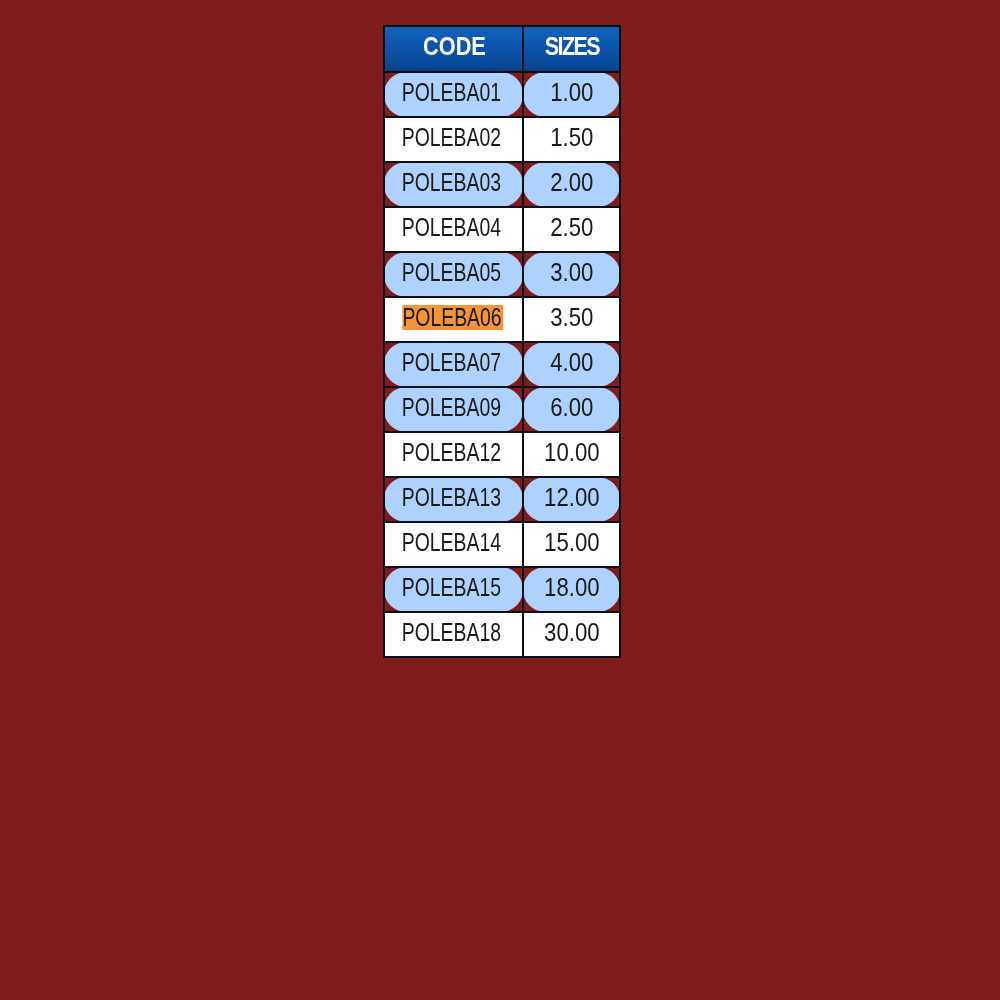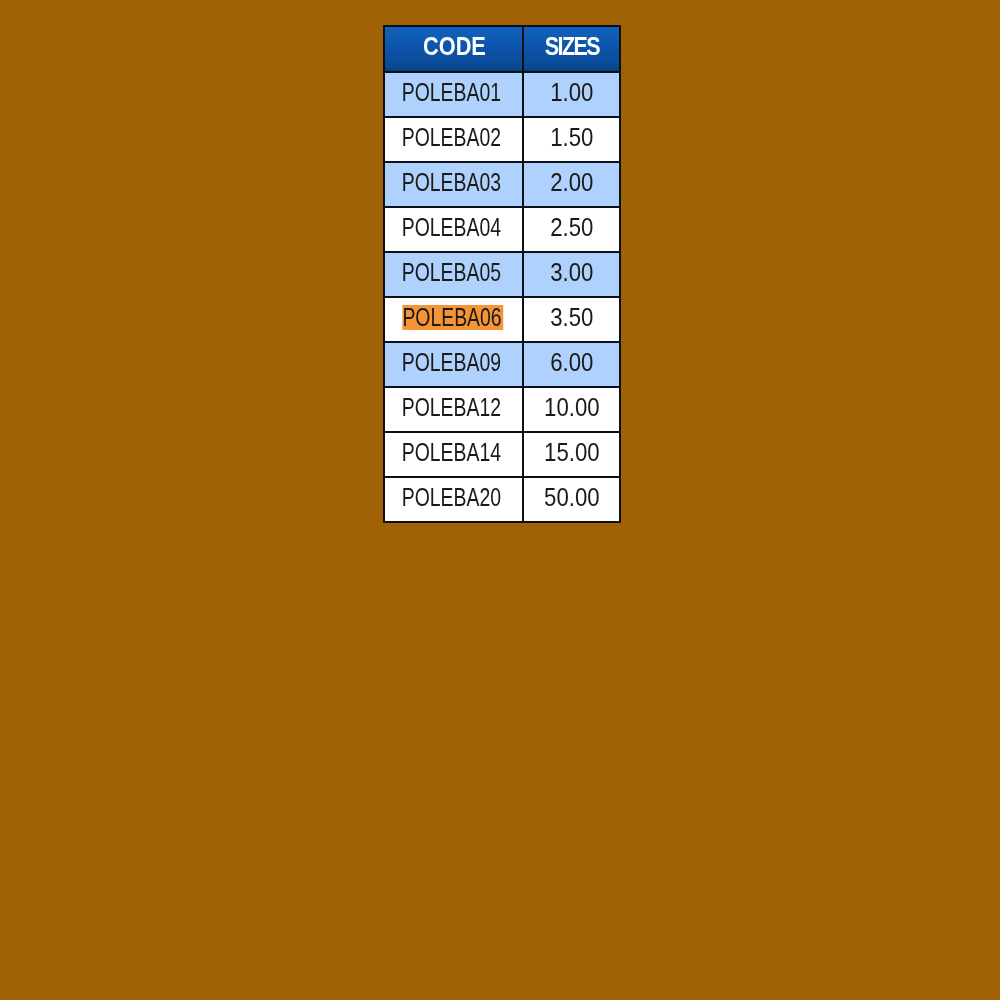--- a/index.html
+++ b/index.html
@@ -9,21 +9,21 @@
     height: 1000px;
     background: #ffffff;
     font-family: "Liberation Sans", sans-serif;
     -webkit-font-smoothing: antialiased;
   }
   #page {
     position: relative;
     width: 1000px;
     height: 1000px;
     overflow: hidden;
-    background: #a16207;
+    background: #7f1d1d;
   }
   #table-wrap {
     position: absolute;
     left: 383px;
     top: 25px;
     width: 236px;
   }
   table.size-table {
     border-collapse: collapse;
     table-layout: fixed;
@@ -61,21 +61,21 @@
   }
   tbody td .v {
     display: inline-block;
     font-size: 25px;
     line-height: 1;
     position: relative;
     top: -2px;
   }
   tbody td.col-code .v { transform: scaleX(0.776) translateX(-3.3px); }
   tbody td.col-size .v { transform: scaleX(0.888) translateX(0.6px); }
-  tbody tr.odd td { background: #aed1fd; }
+  tbody tr.odd td { background: #aed1fd; border-radius: 22px; }
   tbody tr.even td { background: #ffffff; }
   .col-code { width: 139px; }
   .col-size { width: 97px; }
   .hl {
     background: #f59434;
     padding: 0 2.6px 0 0;
   }
   tbody td.col-code .v.hl { transform: scaleX(0.776) translateX(-0.3px); }
 </style>
 </head>
@@ -109,31 +109,43 @@
         </tr>
         <tr class="odd">
           <td class="col-code"><span class="v">POLEBA05</span></td>
           <td class="col-size"><span class="v">3.00</span></td>
         </tr>
         <tr class="even">
           <td class="col-code"><span class="v hl">POLEBA06</span></td>
           <td class="col-size"><span class="v">3.50</span></td>
         </tr>
         <tr class="odd">
+          <td class="col-code"><span class="v">POLEBA07</span></td>
+          <td class="col-size"><span class="v">4.00</span></td>
+        </tr>
+        <tr class="odd">
           <td class="col-code"><span class="v">POLEBA09</span></td>
           <td class="col-size"><span class="v">6.00</span></td>
         </tr>
         <tr class="even">
           <td class="col-code"><span class="v">POLEBA12</span></td>
           <td class="col-size"><span class="v">10.00</span></td>
         </tr>
+        <tr class="odd">
+          <td class="col-code"><span class="v">POLEBA13</span></td>
+          <td class="col-size"><span class="v">12.00</span></td>
+        </tr>
         <tr class="even">
           <td class="col-code"><span class="v">POLEBA14</span></td>
           <td class="col-size"><span class="v">15.00</span></td>
         </tr>
+        <tr class="odd">
+          <td class="col-code"><span class="v">POLEBA15</span></td>
+          <td class="col-size"><span class="v">18.00</span></td>
+        </tr>
         <tr class="even">
-          <td class="col-code"><span class="v">POLEBA20</span></td>
-          <td class="col-size"><span class="v">50.00</span></td>
+          <td class="col-code"><span class="v">POLEBA18</span></td>
+          <td class="col-size"><span class="v">30.00</span></td>
         </tr>
       </tbody>
     </table>
   </div>
 </div>
 
 </body></html>

